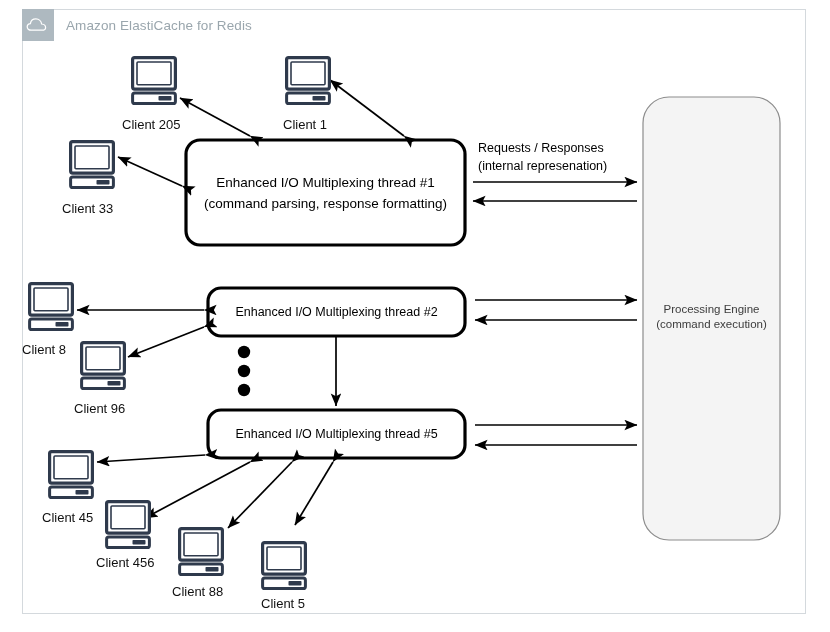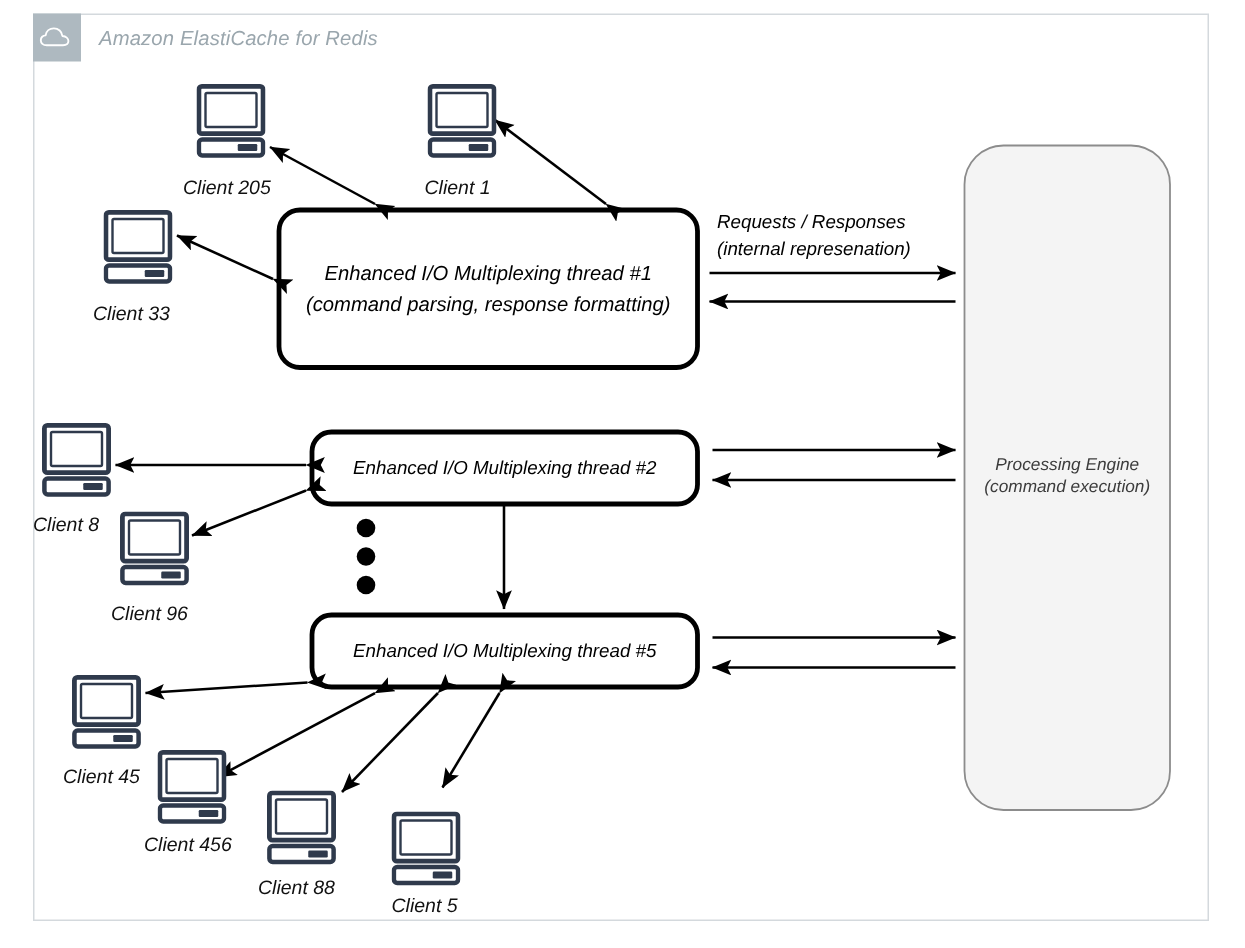--- a/index.html
+++ b/index.html
@@ -7,21 +7,20 @@
     padding: 0;
     background: #ffffff;
     font-family: "Liberation Sans", sans-serif;
   }
   #canvas {
     position: relative;
     width: 830px;
     height: 632px;
     background: #ffffff;
     overflow: hidden;
-    font-style: italic;
   }
   
   #group-container {
     position: absolute;
     left: 22px;
     top: 9px;
     width: 784px;
     height: 605px;
     border: 1px solid #d4d9dd;
     background: #ffffff;

